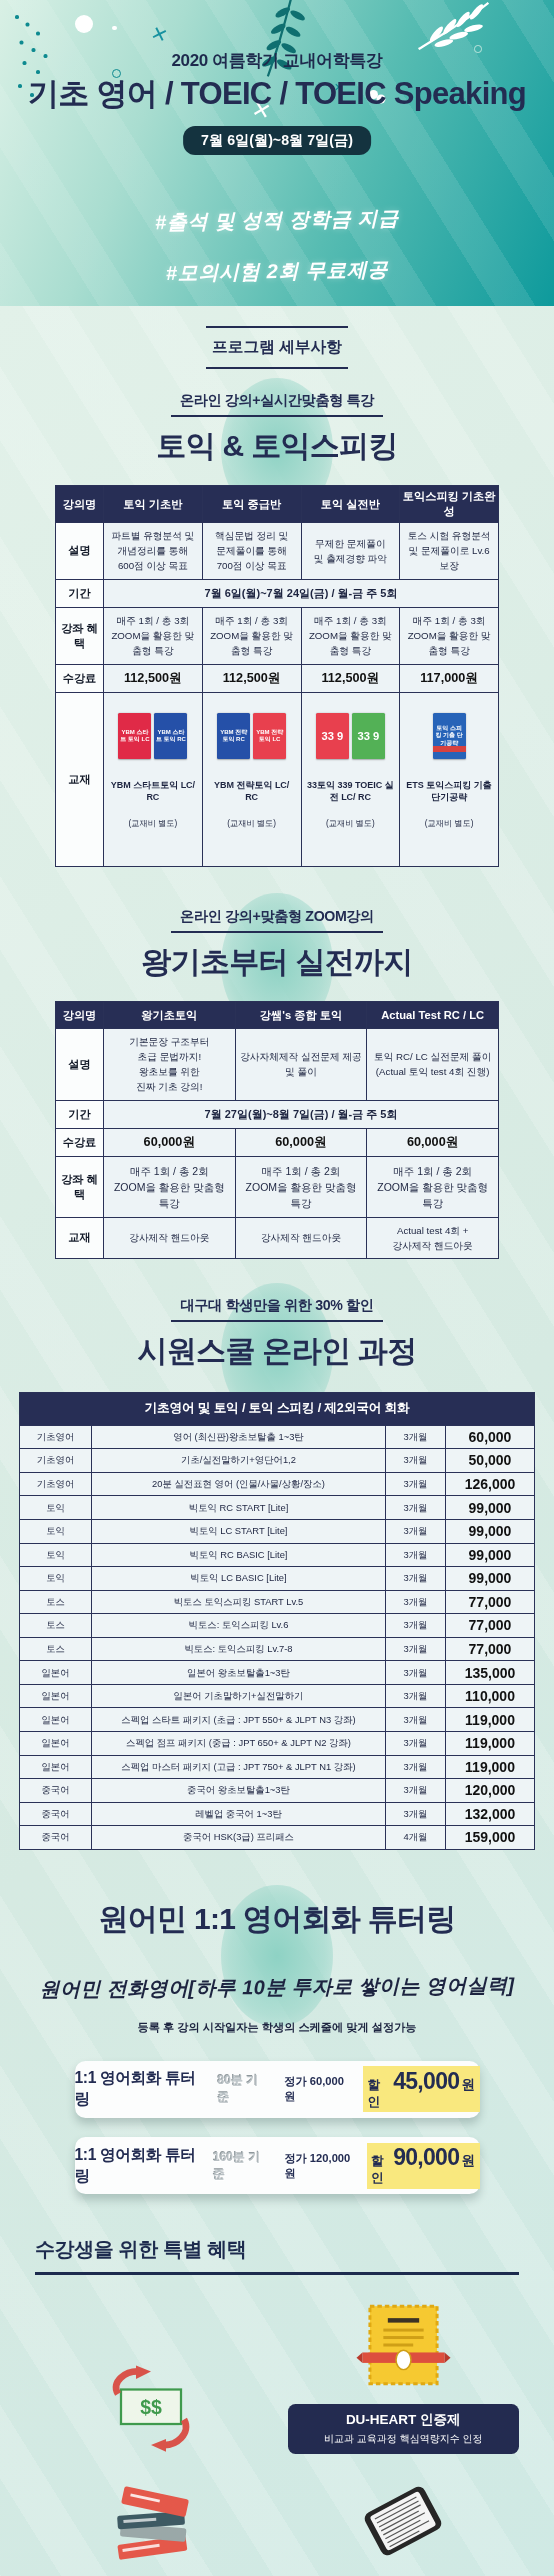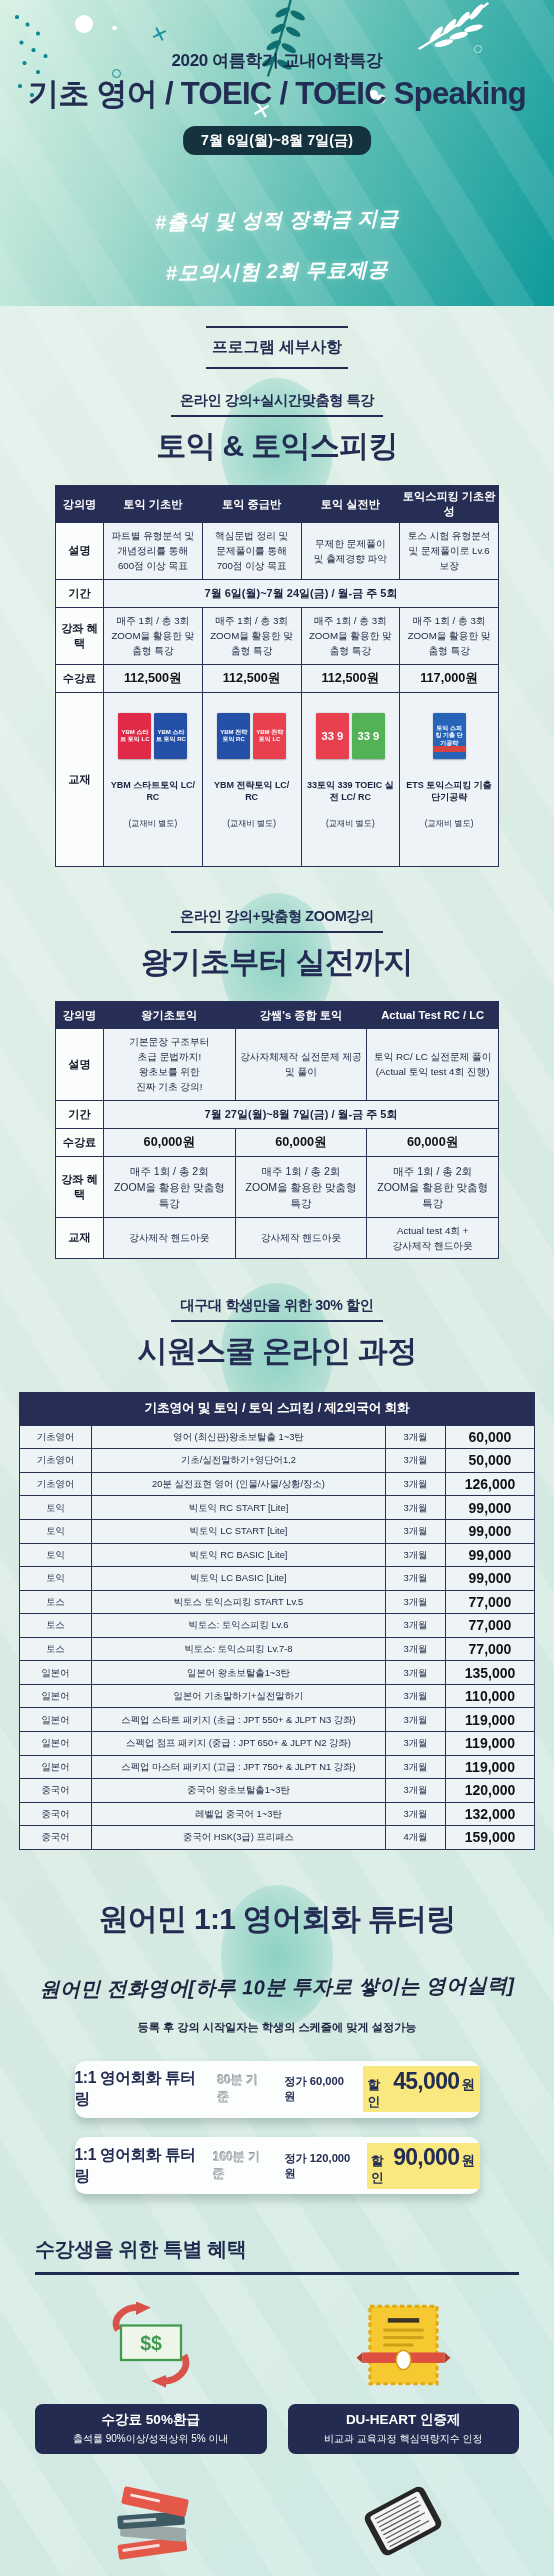--- a/index.html
+++ b/index.html
@@ -493,24 +493,20 @@
       <div class="bn-grid">
         <div class="bn-item">
           <svg width="120" height="90" viewBox="0 0 160 120">
             <rect x="40" y="34" width="80" height="46" fill="#eef6ea" stroke="#3f9a4d" stroke-width="3"></rect>
             <text x="80" y="66" text-anchor="middle" font-size="26" font-weight="bold" fill="#3f9a4d">$$</text>
             <path d="M36 40 C26 24 46 8 66 10" stroke="#d9534a" stroke-width="9" fill="none"></path>
             <polygon points="60,2 80,10 60,20" fill="#d9534a"></polygon>
             <path d="M124 74 C134 92 114 110 94 108" stroke="#d9534a" stroke-width="9" fill="none"></path>
             <polygon points="100,100 80,108 100,117" fill="#d9534a"></polygon>
           </svg>
-          <div class="pill">
-            <div class="p-title">수강료 50%환급</div>
-            <div class="p-desc">출석률 90%이상/성적상위 5% 이내</div>
-          </div>
         </div>
         <div class="bn-item">
           <svg width="97" height="90" viewBox="0 0 130 120">
             <rect x="20" y="8" width="90" height="104" fill="#f6c931" stroke="#e0a912" stroke-width="4" stroke-dasharray="6 4"></rect>
             <rect x="44" y="24" width="42" height="6" fill="#3c3325"></rect>
             <rect x="38" y="38" width="54" height="4" fill="#cf9f16"></rect>
             <rect x="38" y="48" width="54" height="4" fill="#cf9f16"></rect>
             <rect x="38" y="58" width="40" height="4" fill="#cf9f16"></rect>
             <rect x="10" y="70" width="110" height="14" fill="#dd4f3e"></rect>
             <polygon points="10,70 2,77 10,84" fill="#b93a2c"></polygon>

